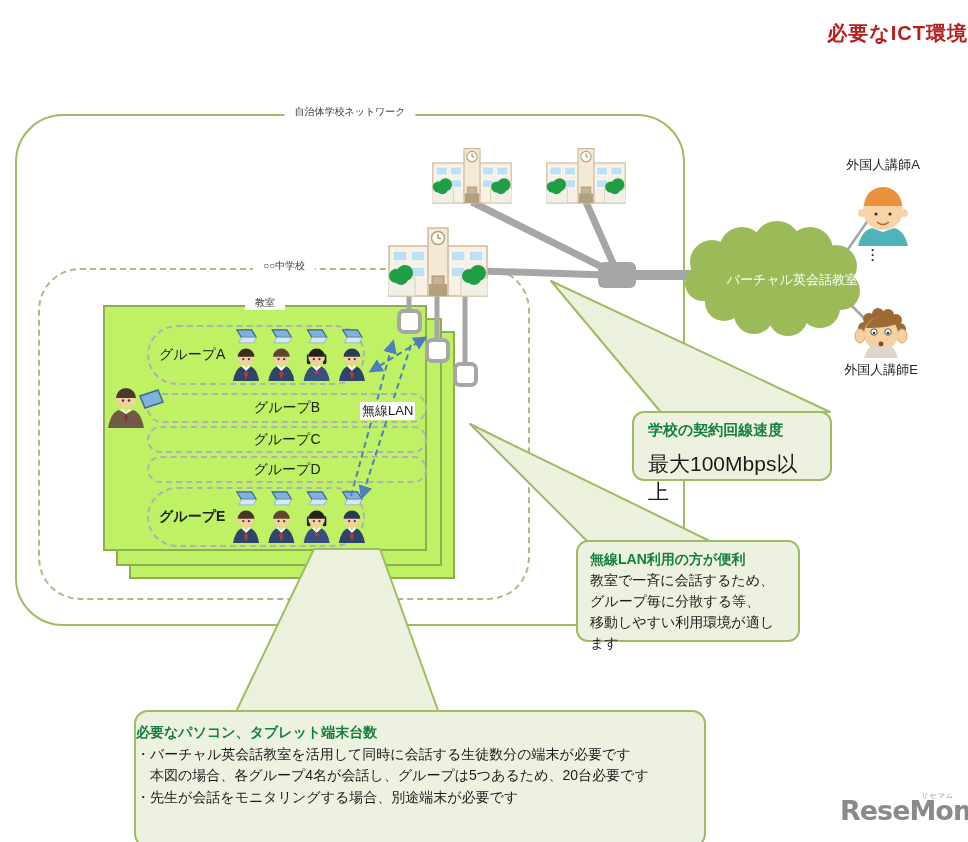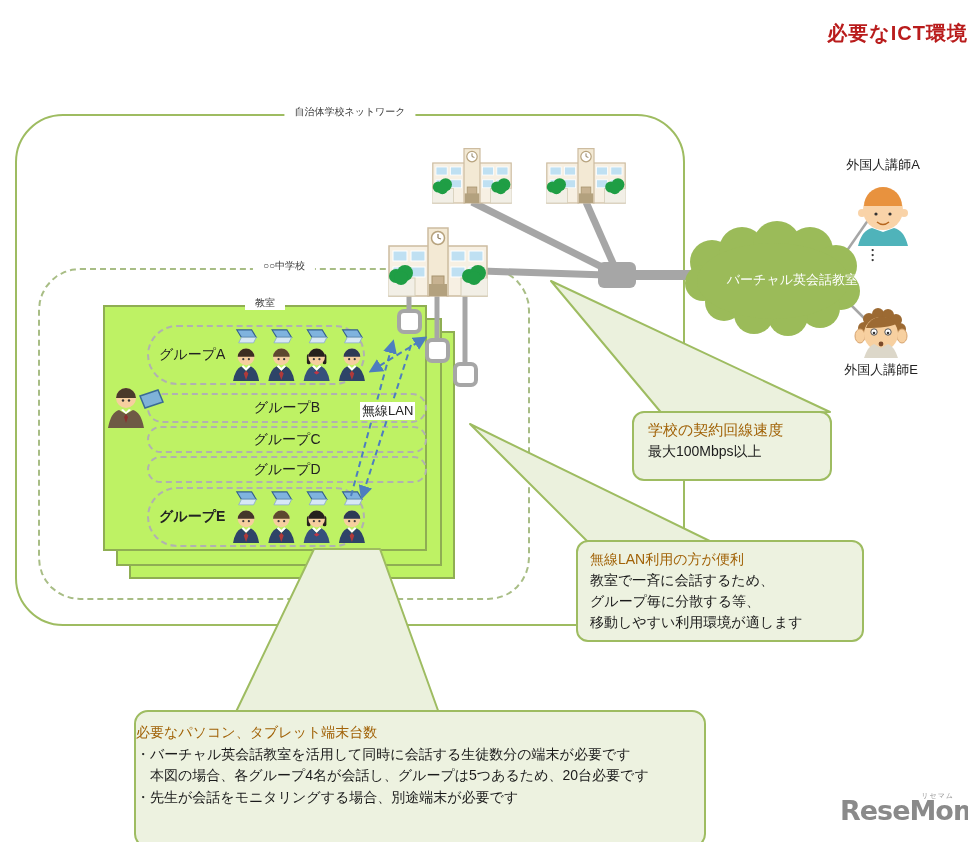--- a/index.html
+++ b/index.html
@@ -40,25 +40,25 @@
   .wireless { left:360px; top:402px; font-size:13px; color:#222; background:#fff; padding:0 2px; }
   .cloud-label { left:700px; top:271px; width:158px; text-align:right; color:#fff; font-size:13px; }
   .inst-label { font-size:13px; color:#222; width:110px; text-align:center; }
   .inst-a { left:828px; top:156px;text-align:center; }
   .inst-e { left:826px; top:361px; }
   .ellipsis { left:864px; top:242px; writing-mode:vertical-rl; font-size:14px;
               letter-spacing:5px; color:#333; }
 
   .callout { position:absolute; background:#edf2e0; border:2px solid #9ebc61;
              z-index:10; box-sizing:border-box; }
-  .callout .h { color:#a16207; font-weight:normal; }
+  .callout .h { color:#15803d; font-weight:bold; }
   .callout .t { color:#1b1b1b; }
   .c1 { left:632px; top:411px; width:200px; height:70px; border-radius:12px; padding:8px 14px; }
-  .c1 .h { font-size:15px; } .c1 .t { font-size:14px; margin-top:3px; }
-  .c2 { left:576px; top:540px; width:288px; height:102px; border-radius:12px;
+  .c1 .h { font-size:15px; } .c1 .t { font-size:21px; margin-top:10px; }
+  .c2 { left:576px; top:540px; width:224px; height:102px; border-radius:12px;
         padding:7px 12px; font-size:14px; line-height:1.5; }
   .c3 { left:134px; top:710px; width:572px; height:138px; border-radius:14px;
         padding:10px 0; font-size:14px; line-height:1.55; }
 
   .logo { position:absolute; left:840px; top:795px; width:120px; text-align:right; z-index:10; }
   .logo-text { font-size:27px; font-weight:bold; color:#8a8a8a; letter-spacing:-1px;
                font-family:"DejaVu Sans",sans-serif; }
   .logo-ruby { position:absolute; right:6px; top:-4px; font-size:7px; color:#9a9a9a; letter-spacing:1px; }
 </style>
 </head>

